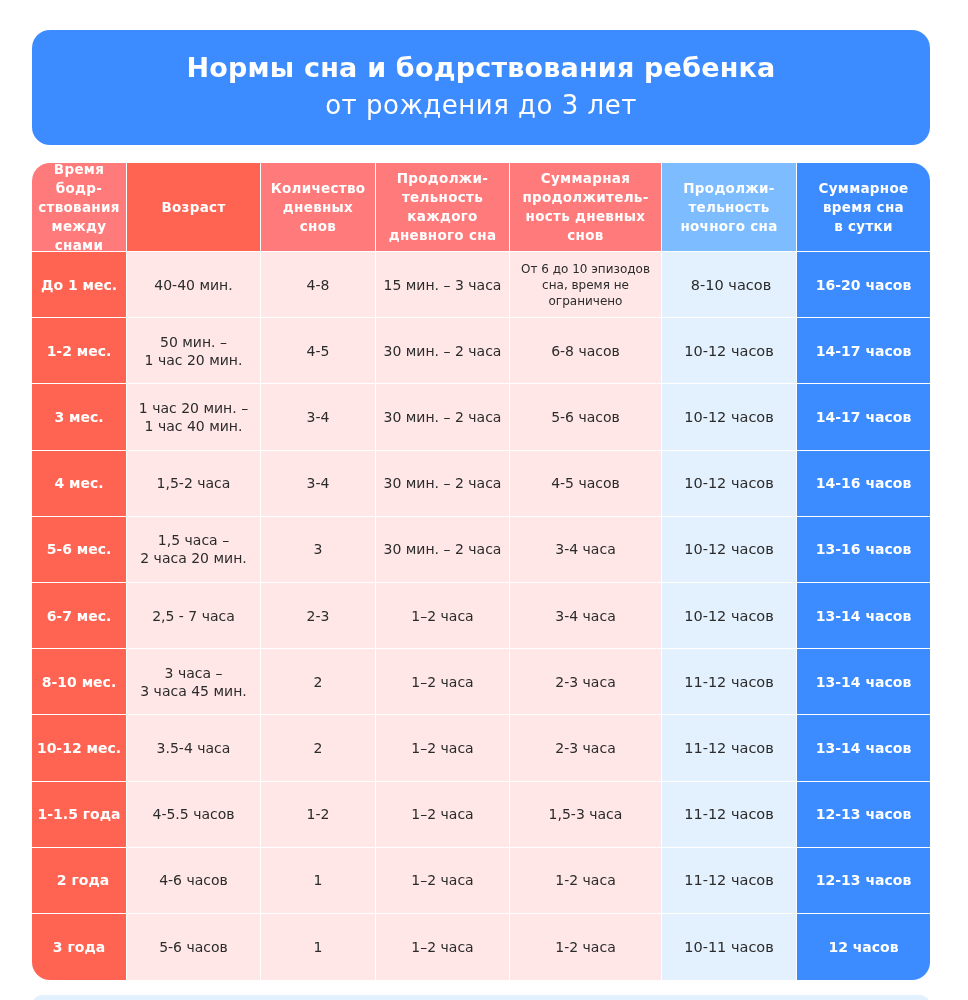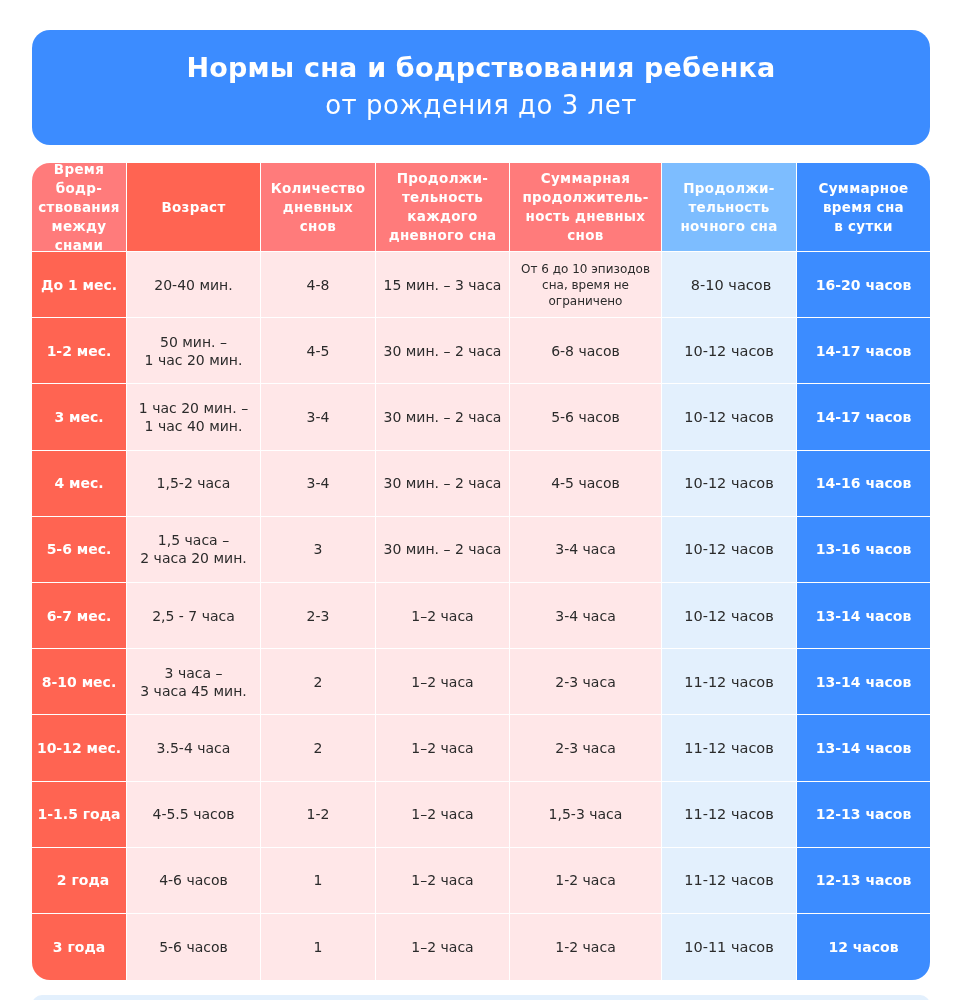--- a/index.html
+++ b/index.html
@@ -110,21 +110,21 @@
 продолжитель-
 ность дневных
 снов</div>
       <div class="cell h lightblue" style="white-space: pre-line;">Продолжи-
 тельность
 ночного сна</div>
       <div class="cell h blue last-col" style="white-space: pre-line;">Суммарное
 время сна
 в сутки</div>
       <div class="cell age-cell" style="white-space: pre-line;">До 1 мес.</div>
-      <div class="cell pink-cell" style="white-space: pre-line;">20-40 мин.</div>
+      <div class="cell pink-cell" style="white-space: pre-line;">40-40 мин.</div>
       <div class="cell pink-cell" style="white-space: pre-line;">4-8</div>
       <div class="cell pink-cell" style="white-space: pre-line;">15 мин. – 3 часа</div>
       <div class="cell pink-cell small" style="white-space: pre-line;">От 6 до 10 эпизодов
 сна, время не
 ограничено</div>
       <div class="cell lb-cell" style="white-space: pre-line; padding-left: 8px;">8-10 часов</div>
       <div class="cell blue-cell last-col" style="white-space: pre-line;">16-20 часов</div>
       <div class="cell age-cell" style="white-space: pre-line;">1-2 мес.</div>
       <div class="cell pink-cell" style="white-space: pre-line;">50 мин. –
 1 час 20 мин.</div>

